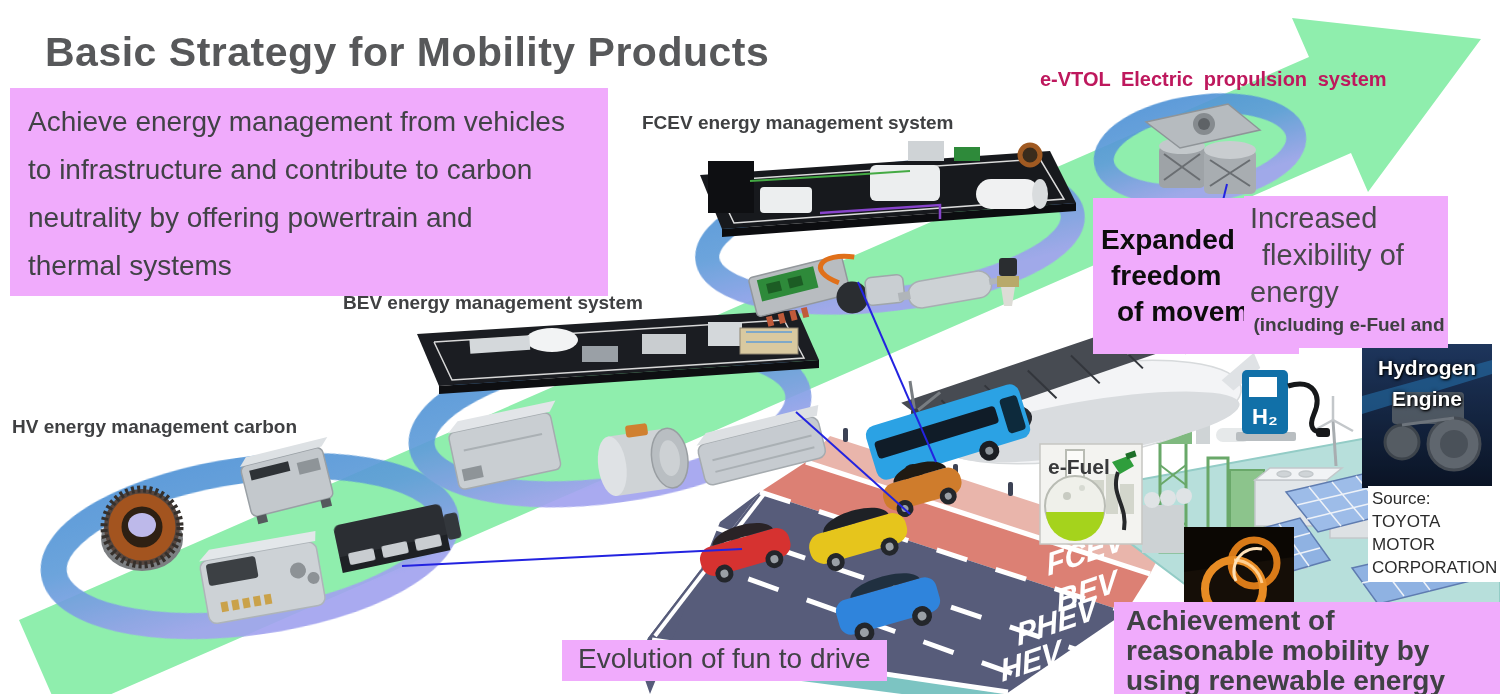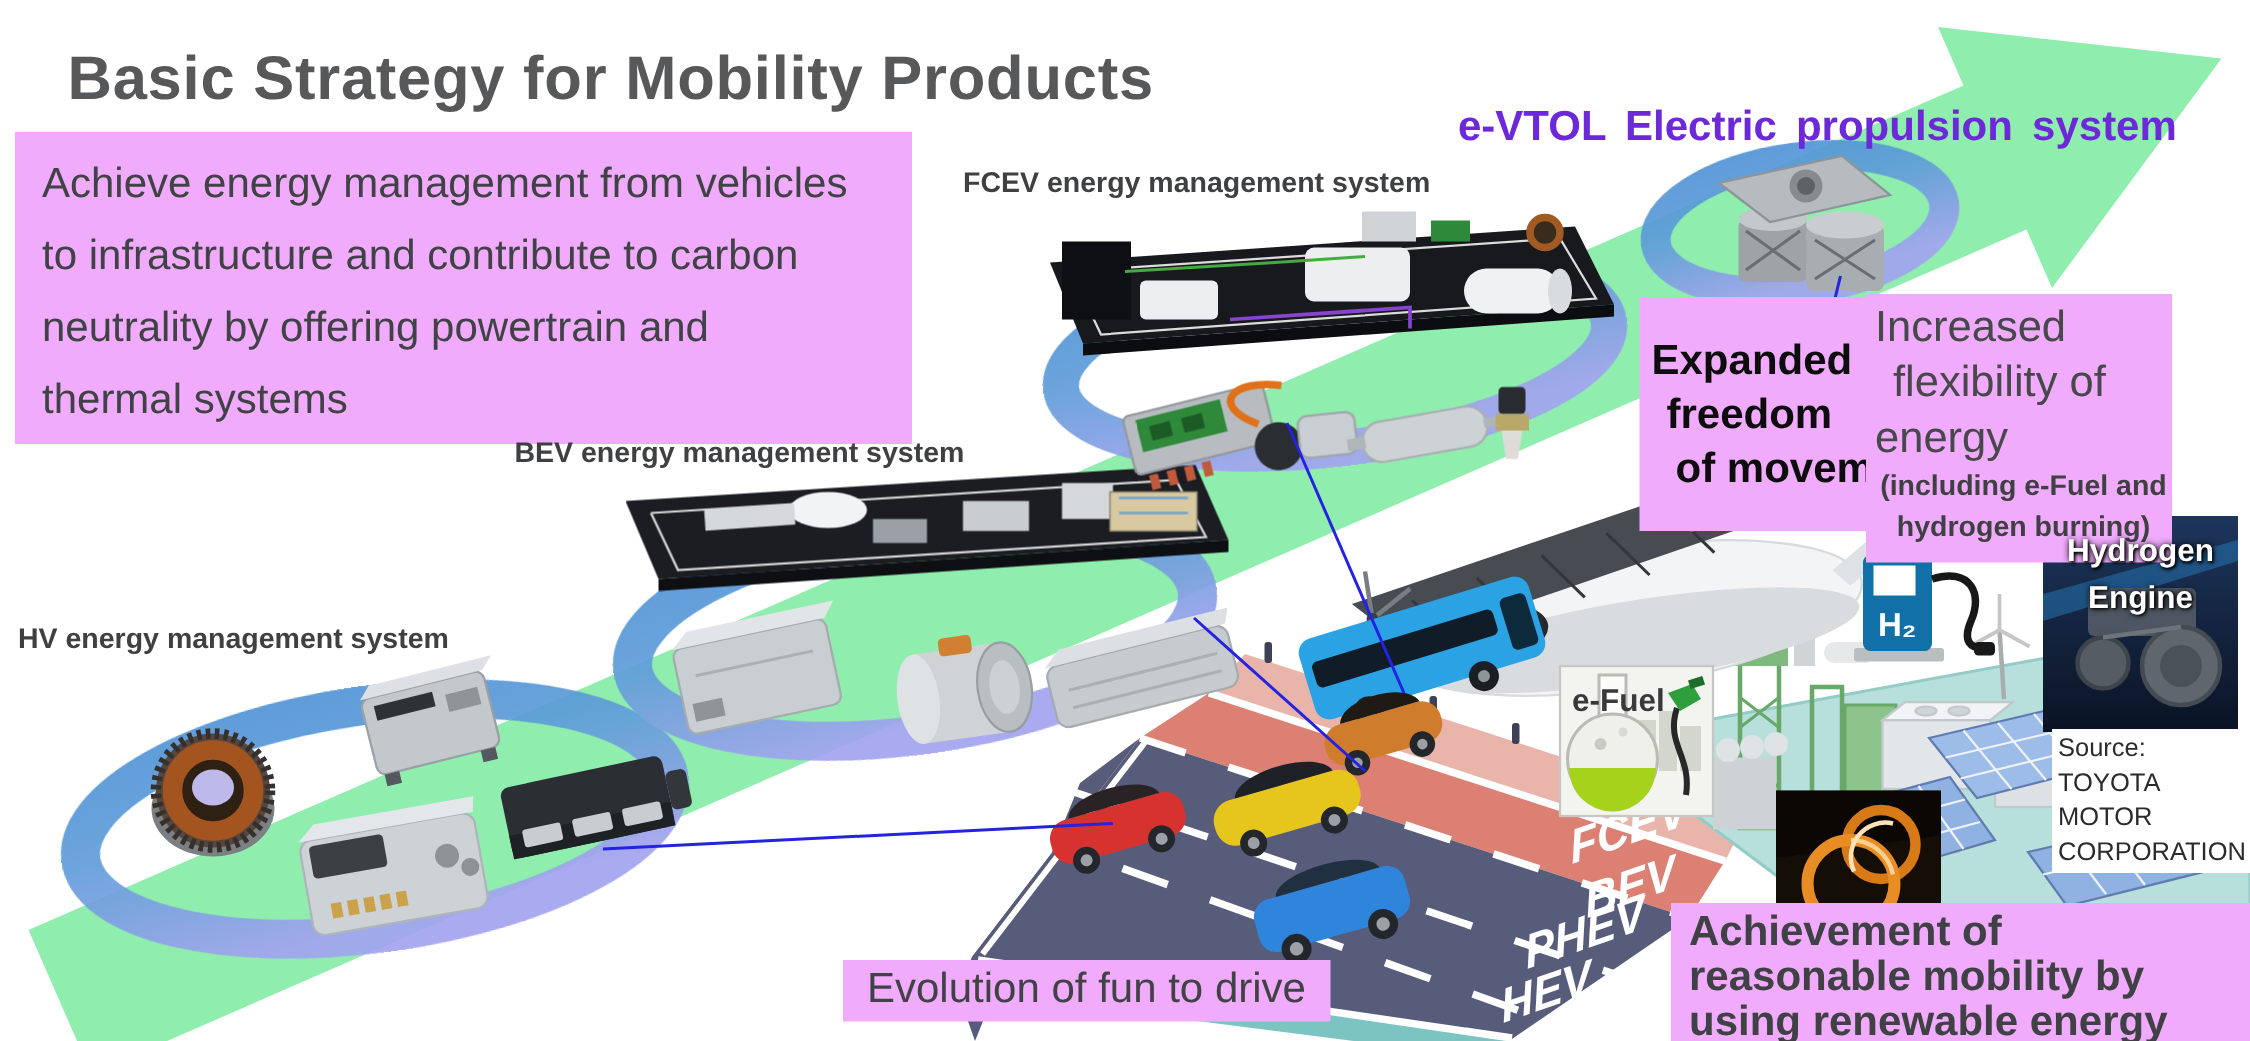--- a/index.html
+++ b/index.html
@@ -9,21 +9,21 @@
   .abs{position:absolute;}
   .page-title{left:45px;top:29px;font-size:41px;font-weight:bold;color:#57585a;letter-spacing:.5px;}
   .mint{background:#f0abfc;}
   .intro{left:10px;top:88px;width:562px;height:198px;padding:10px 18px 0 18px;
          font-size:28px;color:#414246;}
   .intro div{line-height:48px;white-space:nowrap;}
   .syslabel{font-size:19px;font-weight:bold;color:#3f4042;white-space:nowrap;}
   .hv-label{left:12px;top:416px;}
   .bev-label{left:343px;top:292px;}
   .fcev-label{left:642px;top:112px;}
-  .evtol-label{left:972px;top:68px;font-size:28px;font-weight:bold;color:#6d28d9;word-spacing:5px;white-space:nowrap;}
+  .evtol-label{left:1040px;top:68px;font-size:20px;font-weight:bold;color:#be185d;word-spacing:5px;white-space:nowrap;}
   .expanded{left:1093px;top:198px;width:190px;padding:24px 8px;font-size:28px;font-weight:bold;color:#0d0d0d;}
   .expanded div{line-height:36px;white-space:nowrap;}
   .expanded div:nth-child(2){padding-left:10px;}
   .expanded div:nth-child(3){padding-left:16px;}
   .increased{left:1244px;top:196px;width:198px;padding:4px 0 10px 6px;}
   .increased .main div{font-size:29px;color:#47484a;line-height:37px;white-space:nowrap;}
   .increased .main div:nth-child(2){padding-left:12px;}
   .increased .sub div{font-size:19px;font-weight:bold;color:#3f4042;line-height:27px;text-align:center;white-space:nowrap;}
   .hyd-caption{left:1362px;top:352px;width:130px;text-align:center;font-size:21px;font-weight:bold;color:#ffffff;
                text-shadow:1px 1px 2px #000,0 0 4px #000;line-height:31px;}
@@ -435,40 +435,39 @@
 
 <div class="abs page-title">Basic Strategy for Mobility Products</div>
 
 <div class="abs mint intro">
   <div>Achieve energy management from vehicles</div>
   <div>to infrastructure and contribute to carbon</div>
   <div>neutrality by offering powertrain and</div>
   <div>thermal systems</div>
 </div>
 
-<div class="abs syslabel hv-label">HV energy management system</div>
+<div class="abs syslabel hv-label">HV energy management carbon</div>
 <div class="abs syslabel bev-label">BEV energy management system</div>
 <div class="abs syslabel fcev-label">FCEV energy management system</div>
 <div class="abs evtol-label">e-VTOL Electric propulsion system</div>
 
 <div class="abs mint expanded">
   <div>Expanded</div>
   <div>freedom</div>
   <div>of movement</div>
 </div>
 
 <div class="abs mint increased">
   <div class="main">
     <div>Increased</div>
     <div>flexibility of</div>
     <div>energy</div>
   </div>
   <div class="sub">
     <div>(including e-Fuel and</div>
-    <div>hydrogen burning)</div>
   </div>
 </div>
 
 <div class="abs hyd-caption">
   <div>Hydrogen</div>
   <div>Engine</div>
 </div>
 
 <div class="abs source">
   <div>Source:</div>

